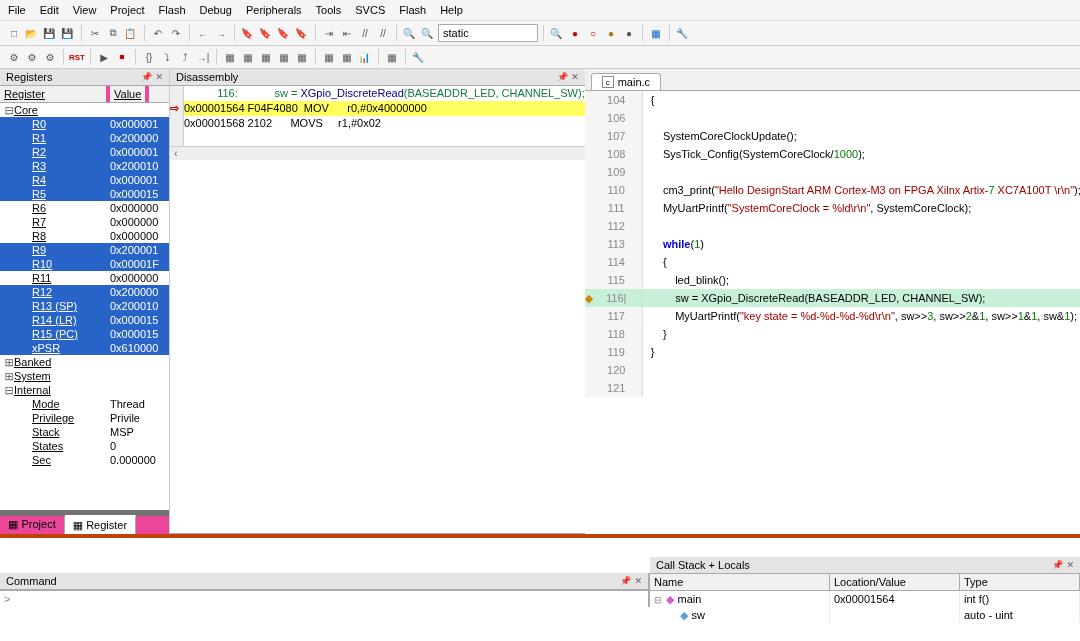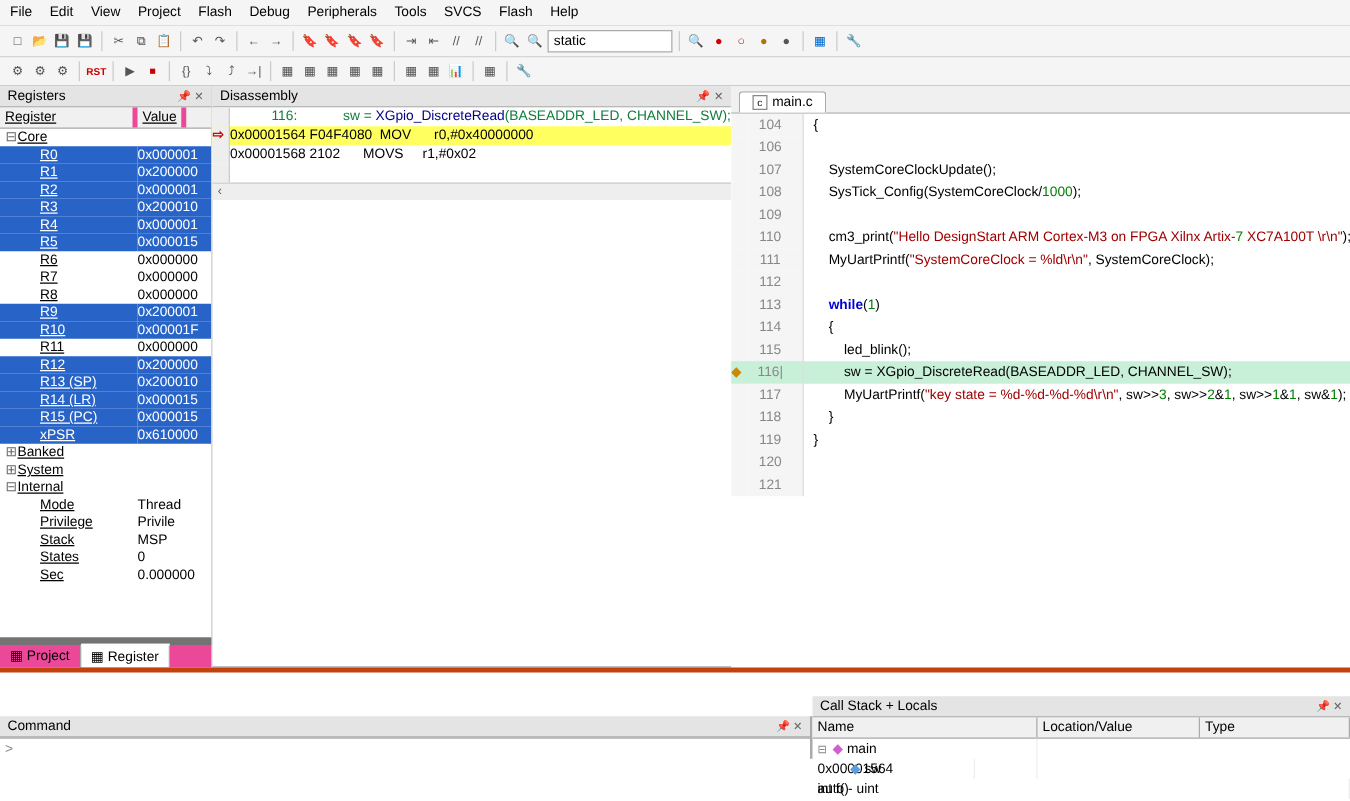--- a/index.html
+++ b/index.html
@@ -53,21 +53,21 @@
 .num { color: #008000; }
 .fn { color: #000; }
 .bottom { display: flex; height: 107px; border-top: 4px solid #c2410c; align-items: center; }
 .cmd-panel { flex: 1; display: flex; flex-direction: column; border-right: 2px solid #aaa; }
 .cmd-body { flex: 1; font-family: "Courier New", monospace; font-size: 11px; padding: 2px 4px; overflow: auto; background: #fff; }
 .cmd-input { border-top: 1px solid #aaa; padding: 2px 4px; color: #888; }
 .stack-panel { width: 430px; display: flex; flex-direction: column; }
 .stk-head { display: flex; background: #f0f0f0; border-bottom: 1px solid #aaa; }
 .stk-head div { padding: 2px 4px; border-right: 1px solid #aaa; }
 .stk-body { flex: 1; font-size: 11px; }
-.stk-row { display: flex; height: 16px; line-height: 16px; flex-direction: column; }
+.stk-row { display: flex; height: 16px; line-height: 16px; }
 .stk-row div { padding: 0 4px; border-right: 1px solid #eee; }
 .c1 { width: 180px; } .c2 { width: 130px; } .c3 { flex: 1; }
 .tri { color: #888; font-size: 9px; display: inline-block; width: 12px; }
 .dia { color: #d060d0; }
 .hscroll { height: 14px; background: #eee; border-top: 1px solid #ccc; }
 </style>
 </head>
 <body>
 
 <div class="menubar">

